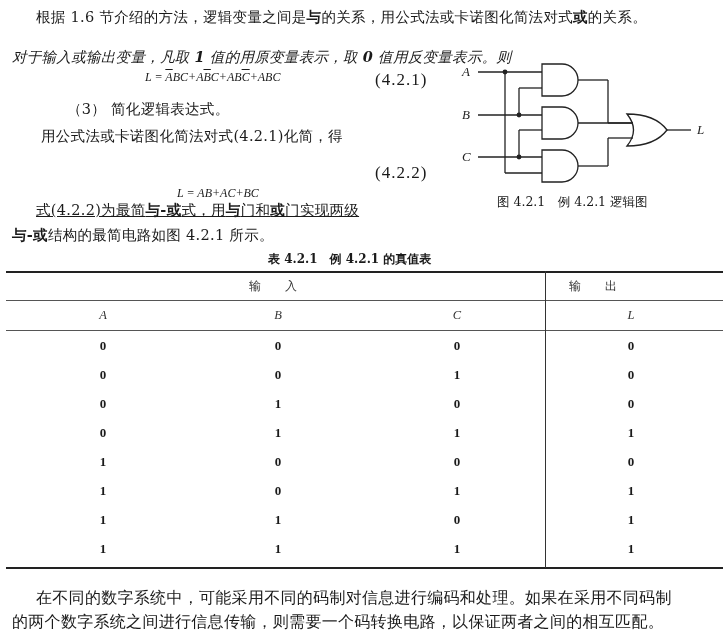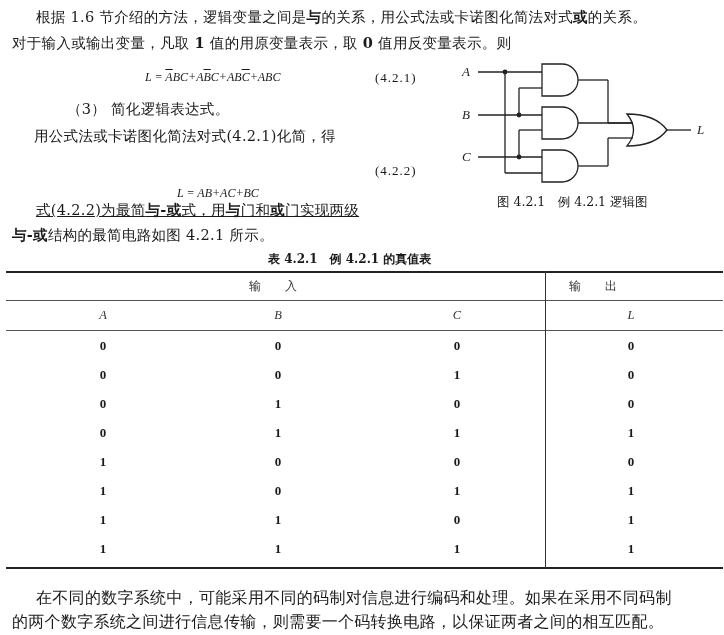--- a/index.html
+++ b/index.html
@@ -1,47 +1,47 @@
 <!DOCTYPE html>
 <html><head>
   <meta charset="utf-8">
   <style>
     html, body { margin:0; padding:0; background:#ffffff; }
     body { width:724px; height:635px; position:relative; overflow:hidden;
            font-family:"DejaVu Serif", serif; color:#1a1a1a; }
     .line { position:absolute; font-size:14.5px; white-space:nowrap; letter-spacing:0.3px; }
     b.k { font-weight:bold; }
     .eq { position:absolute; font-family:"Liberation Serif", serif; font-style:italic; font-size:12px; white-space:nowrap; }
-    .eqno { position:absolute; font-family:"Liberation Serif", serif; font-size:13px; white-space:nowrap; letter-spacing:1px; }
+    .eqno { position:absolute; font-family:"Liberation Serif", serif; font-size:17px; white-space:nowrap; letter-spacing:1px; }
     .ov { text-decoration:overline; }
     .cap { position:absolute; font-size:12.5px; white-space:nowrap; }
     .tcap { position:absolute; font-size:12px; font-weight:bold; white-space:nowrap; }
     .hr { position:absolute; left:6px; width:717px; background:#222; }
     .vr { position:absolute; width:1px; background:#333; }
     .cell { position:absolute; font-family:"Liberation Serif", serif; font-size:13px; font-weight:bold; transform:translateX(-50%); }
     .hcell { position:absolute; font-family:"Liberation Serif", serif; font-size:12.5px; font-style:italic; transform:translateX(-50%); color:#333; }
     .grp { position:absolute; font-size:12px; transform:translateX(-50%); color:#333; letter-spacing:10px; }
   </style>
 </head>
 <body>
 
 <div class="line" style="left:36px;top:8px;">
   <span>根据 1.6 节介绍的方法，逻辑变量之间是</span><b class="k">与</b><span>的关系，用公式法或卡诺图化简法对式</span><b class="k">或</b><span>的关系。</span>
 </div>
-<div class="line" style="left:12px;top:34px;">
+<div class="line" style="left:12px;top:48px;font-style:italic;">
   <span>对于输入或输出变量，凡取</span> <b class="k">1</b> <span>值的用原变量表示，取</span> <b class="k">0</b> <span>值用反变量表示。则</span>
 </div>
 
 <div class="eq" style="left:145px;top:70px;">
   <span>L = </span><span class="ov">A</span><span>BC</span><span>+</span><span>A</span><span class="ov">B</span><span>C</span><span>+</span><span>AB</span><span class="ov">C</span><span>+</span><span>ABC</span>
 </div>
 <div class="eqno" style="left:375px;top:70px;">(4.2.1)</div>
 
 <div class="line" style="left:36px;top:100px;margin-left:31px;">（3） 简化逻辑表达式。</div>
-<div class="line" style="left:34px;top:127px;">用公式法或卡诺图化简法对式(4.2.1)化简，得</div>
+<div class="line" style="left:41px;top:127px;">用公式法或卡诺图化简法对式(4.2.1)化简，得</div>
 
 <div class="eq" style="left:177px;top:163px;margin-top:23px;">L = AB+AC+BC</div>
 <div class="eqno" style="left:375px;top:163px;">(4.2.2)</div>
 
 <div class="line" style="left:36px;top:201px;text-decoration:underline;">
   <span>式(4.2.2)为最简</span><b class="k">与-或</b><span>式，用</span><b class="k">与</b><span>门和</span><b class="k">或</b><span>门实现两级</span>
 </div>
 <div class="line" style="left:12px;top:226px;">
   <b class="k">与-或</b><span>结构的最简电路如图 4.2.1 所示。</span>
 </div>

